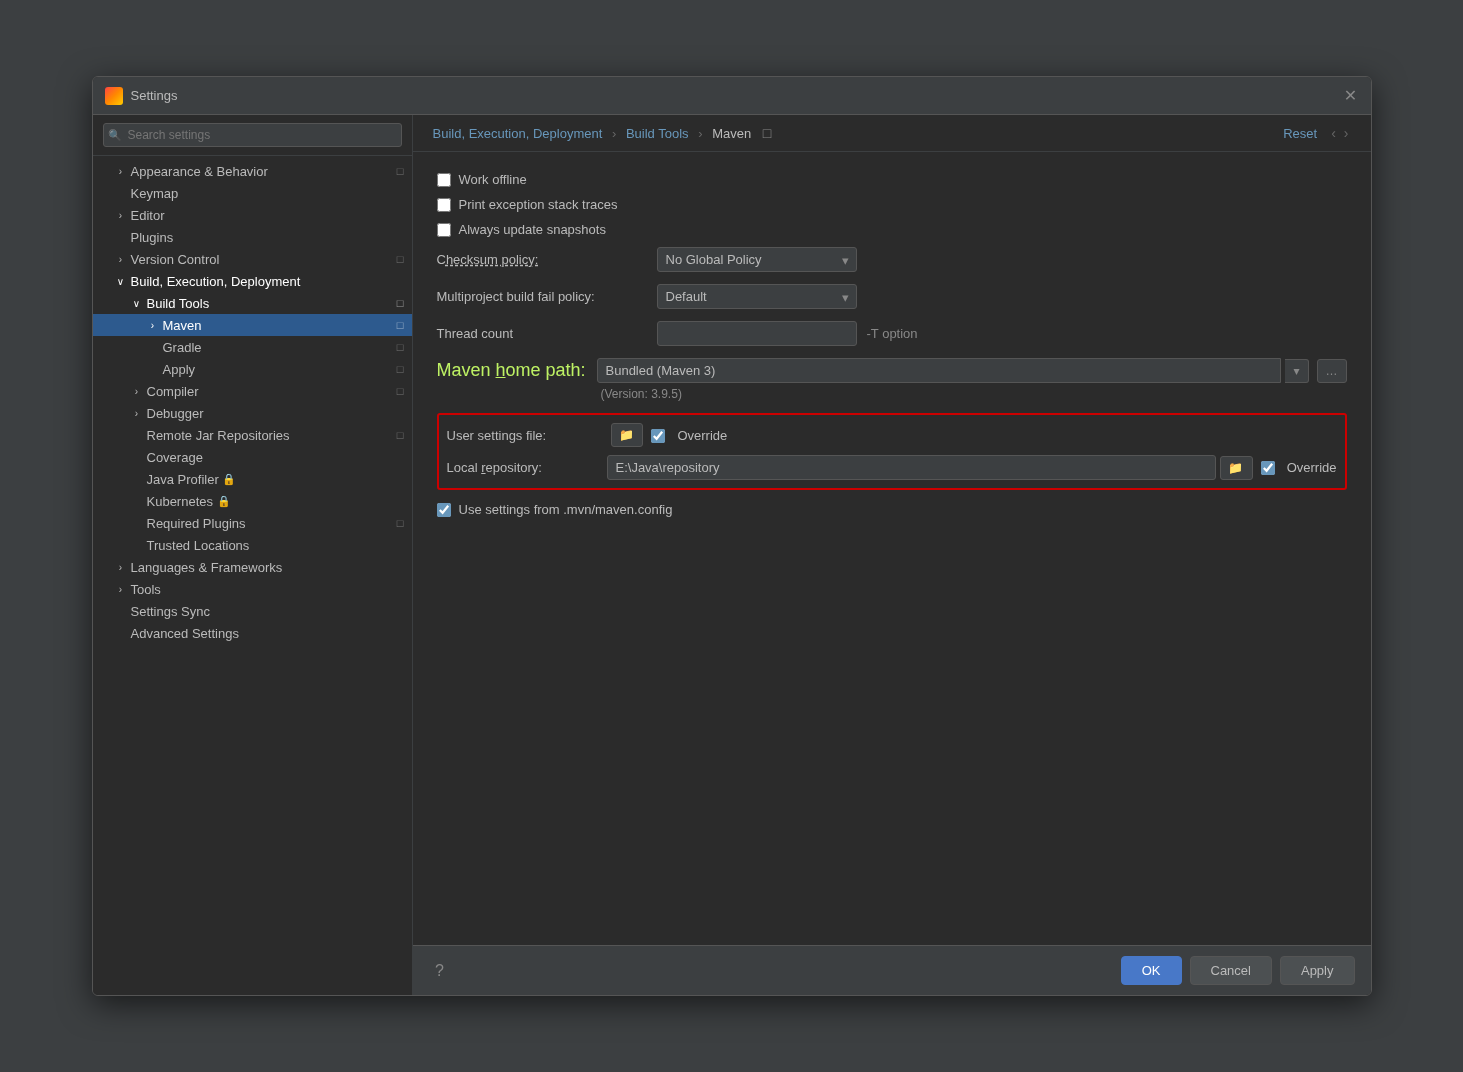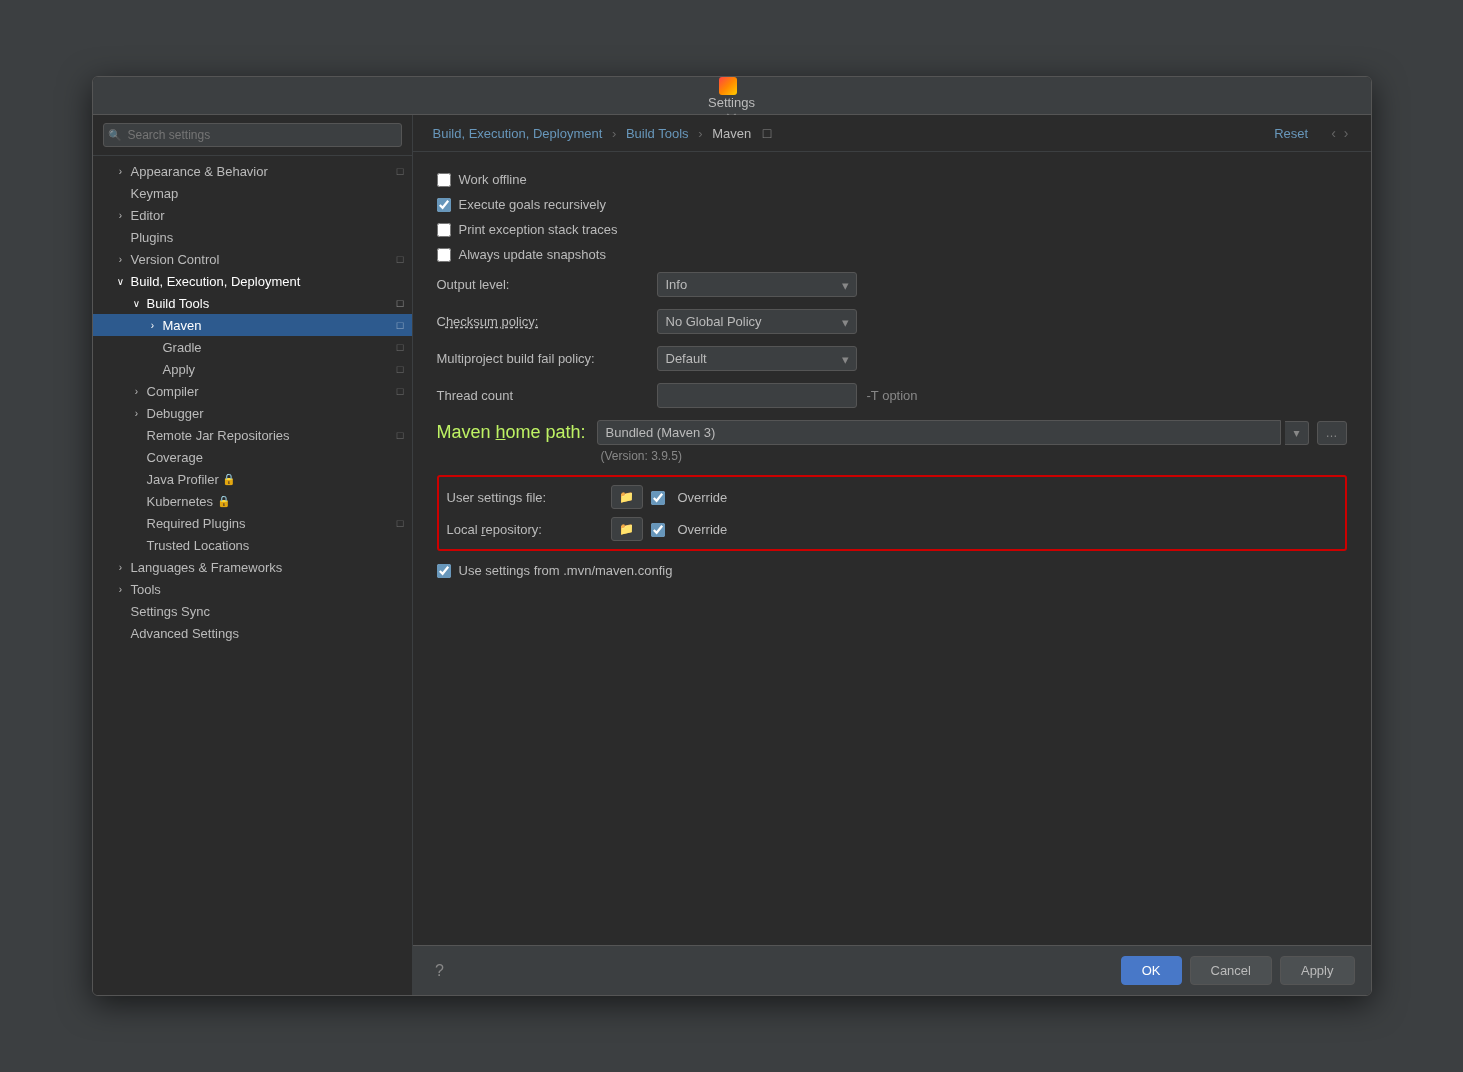--- a/index.html
+++ b/index.html
@@ -25,21 +25,20 @@
       box-shadow: 0 8px 32px rgba(0,0,0,0.6);
     }
     .titlebar {
       background: #3c3f41;
       height: 38px;
       display: flex;
       align-items: center;
       padding: 0 12px;
       border-bottom: 1px solid #555;
       flex-shrink: 0;
-      flex-direction: column;
     }
     .titlebar-icon {
       width: 18px;
       height: 18px;
       margin-right: 8px;
       background: linear-gradient(135deg, #ff4444 0%, #ff8800 50%, #ffcc00 100%);
       border-radius: 3px;
       flex-shrink: 0;
     }
     .titlebar-title {
@@ -143,21 +142,20 @@
       flex-direction: column;
       overflow: hidden;
     }
     .breadcrumb-bar {
       display: flex;
       align-items: center;
       padding: 10px 20px;
       border-bottom: 1px solid #3c3f41;
       background: #2b2b2b;
       flex-shrink: 0;
-      gap: 9px;
     }
     .breadcrumb-text {
       color: #bbbbbb;
       font-size: 13px;
       flex: 1;
     }
     .breadcrumb-text .sep { margin: 0 6px; color: #666; }
     .breadcrumb-text .current { color: #bbbbbb; }
     .breadcrumb-text .link { color: #6897bb; cursor: pointer; }
     .pin-btn {
@@ -588,45 +586,31 @@
         </div>
       </div>
 
       <div class="settings-content">
 
         <div class="checkbox-row">
           <input type="checkbox" id="work-offline" style="">
           <label for="work-offline">Work offline</label>
         </div>
 
-        <div class="checkbox-row">
-          <input type="checkbox" id="execute-goals" checked="" style="">
-          <label for="execute-goals">Execute goals recursively</label>
-        </div>
 
         <div class="checkbox-row">
           <input type="checkbox" id="print-exceptions" style="">
           <label for="print-exceptions">Print exception stack traces</label>
         </div>
 
         <div class="checkbox-row">
           <input type="checkbox" id="always-update" style="">
           <label for="always-update">Always update snapshots</label>
         </div>
 
-        <div class="form-row">
-          <div class="form-label">Output level:</div>
-          <div class="select-wrap">
-            <select class="form-select">
-              <option>Info</option>
-              <option>Debug</option>
-              <option>Verbose</option>
-            </select>
-          </div>
-        </div>
 
         <div class="form-row">
           <div class="form-label">
             <span>C<span style="text-decoration:underline;text-decoration-style:dashed">hecksum policy:</span></span>
           </div>
           <div class="select-wrap">
             <select class="form-select">
               <option>No Global Policy</option>
               <option>Warn</option>
               <option>Fail</option>
@@ -678,20 +662,21 @@
             <div class="override-wrap">
               <input type="checkbox" id="override1" checked="" style="">
               <label for="override1" class="override-label">Override</label>
             </div>
           </div>
 
           <div class="file-row">
             <div class="file-label">
               Local <span style="text-decoration:underline">r</span>epository:
             </div>
+            <input type="text" class="file-input" value="E:\Java\repository" style="">
             <button class="file-browse-btn">
               <span>📁</span>
             </button>
             <div class="override-wrap">
               <input type="checkbox" id="override2" checked="" style="">
               <label for="override2" class="override-label">Override</label>
             </div>
           </div>
 
         </div>

